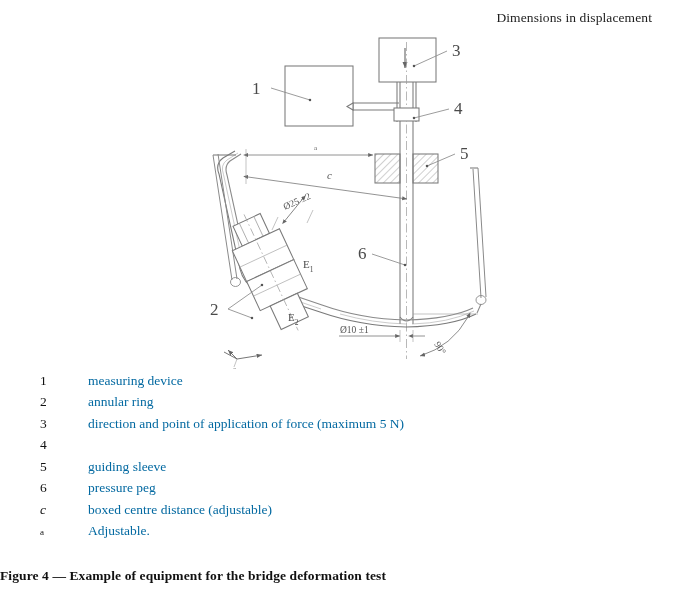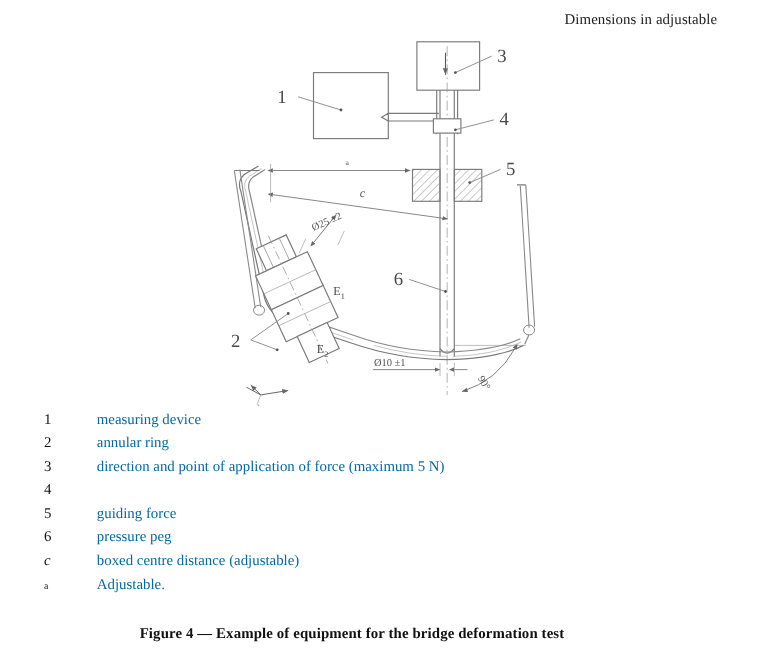--- a/index.html
+++ b/index.html
@@ -83,21 +83,21 @@
     color: #0369a1;
     white-space: nowrap;
   }
 
   
   .caption {
     position: absolute;
     top: 568px;
     left: 0;
     width: 640px;
-    text-align: center;
+    text-align: left;
     font-family: "Liberation Serif", serif;
     font-weight: bold;
     font-size: 13.5px;
     color: #111;
     letter-spacing: 0.1px;
   }
 
   
   text {
     font-family: "Liberation Serif", serif;
@@ -123,21 +123,21 @@
   .lbl-tiny {
     font-size: 7px;
     fill: #666;
   }
 </style>
 </head>
 <body>
 
 <div class="page">
 
-  <div class="dim-note">Dimensions in adjustable</div>
+  <div class="dim-note">Dimensions in displacement</div>
 
   <div class="figure-area">
     <svg width="690" height="355" viewBox="0 0 690 355" xmlns="http://www.w3.org/2000/svg">
       <defs>
         <marker id="arrowEnd" markerWidth="7" markerHeight="7" refX="6" refY="2.5" orient="auto" markerUnits="strokeWidth">
           <path d="M0,0 L6,2.5 L0,5 z" fill="#666"></path>
         </marker>
         <marker id="arrowStart" markerWidth="7" markerHeight="7" refX="0" refY="2.5" orient="auto-start-reverse" markerUnits="strokeWidth">
           <path d="M0,0 L6,2.5 L0,5 z" fill="#666"></path>
         </marker>
@@ -327,21 +327,21 @@
         </div>
         <div class="key-row">
           <div class="key-sym">3</div>
           <div class="key-desc">direction and point of application of force (maximum 5 N)</div>
         </div>
         <div class="key-row">
           <div class="key-sym">4</div>
         </div>
         <div class="key-row">
           <div class="key-sym">5</div>
-          <div class="key-desc">guiding force</div>
+          <div class="key-desc">guiding sleeve</div>
         </div>
         <div class="key-row">
           <div class="key-sym">6</div>
           <div class="key-desc">pressure peg</div>
         </div>
         <div class="key-row">
           <div class="key-sym italic">c</div>
           <div class="key-desc">boxed centre distance (adjustable)</div>
         </div>
         <div class="key-row">

